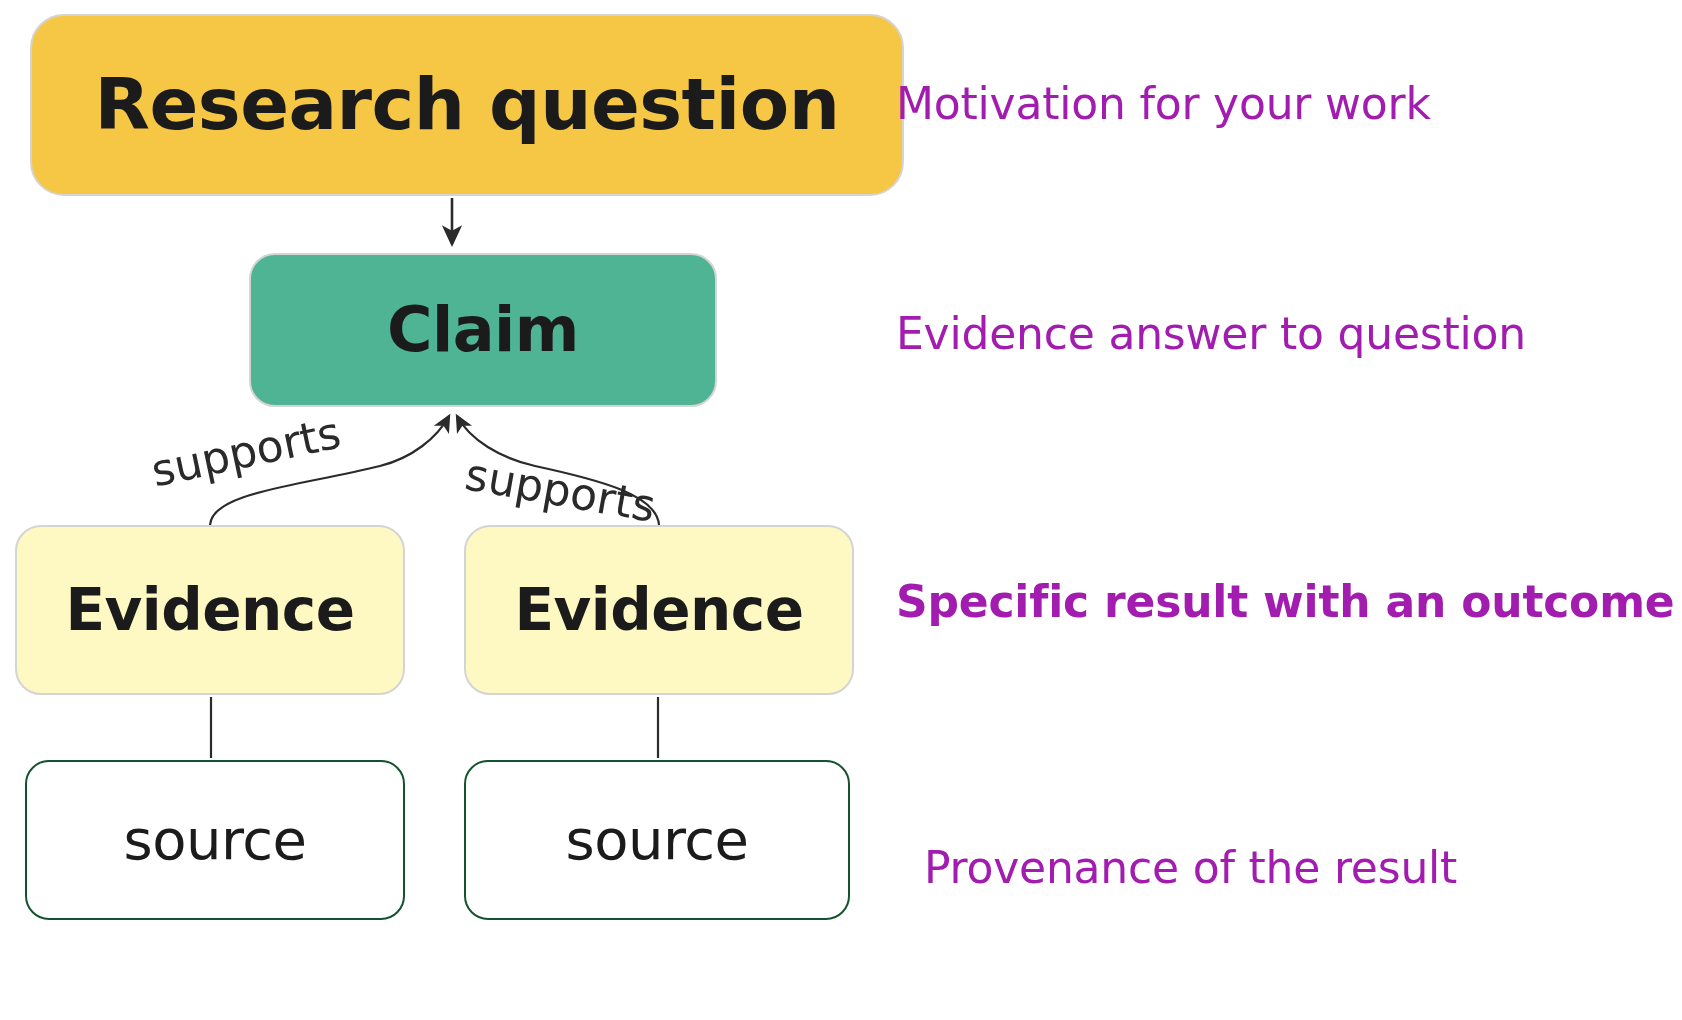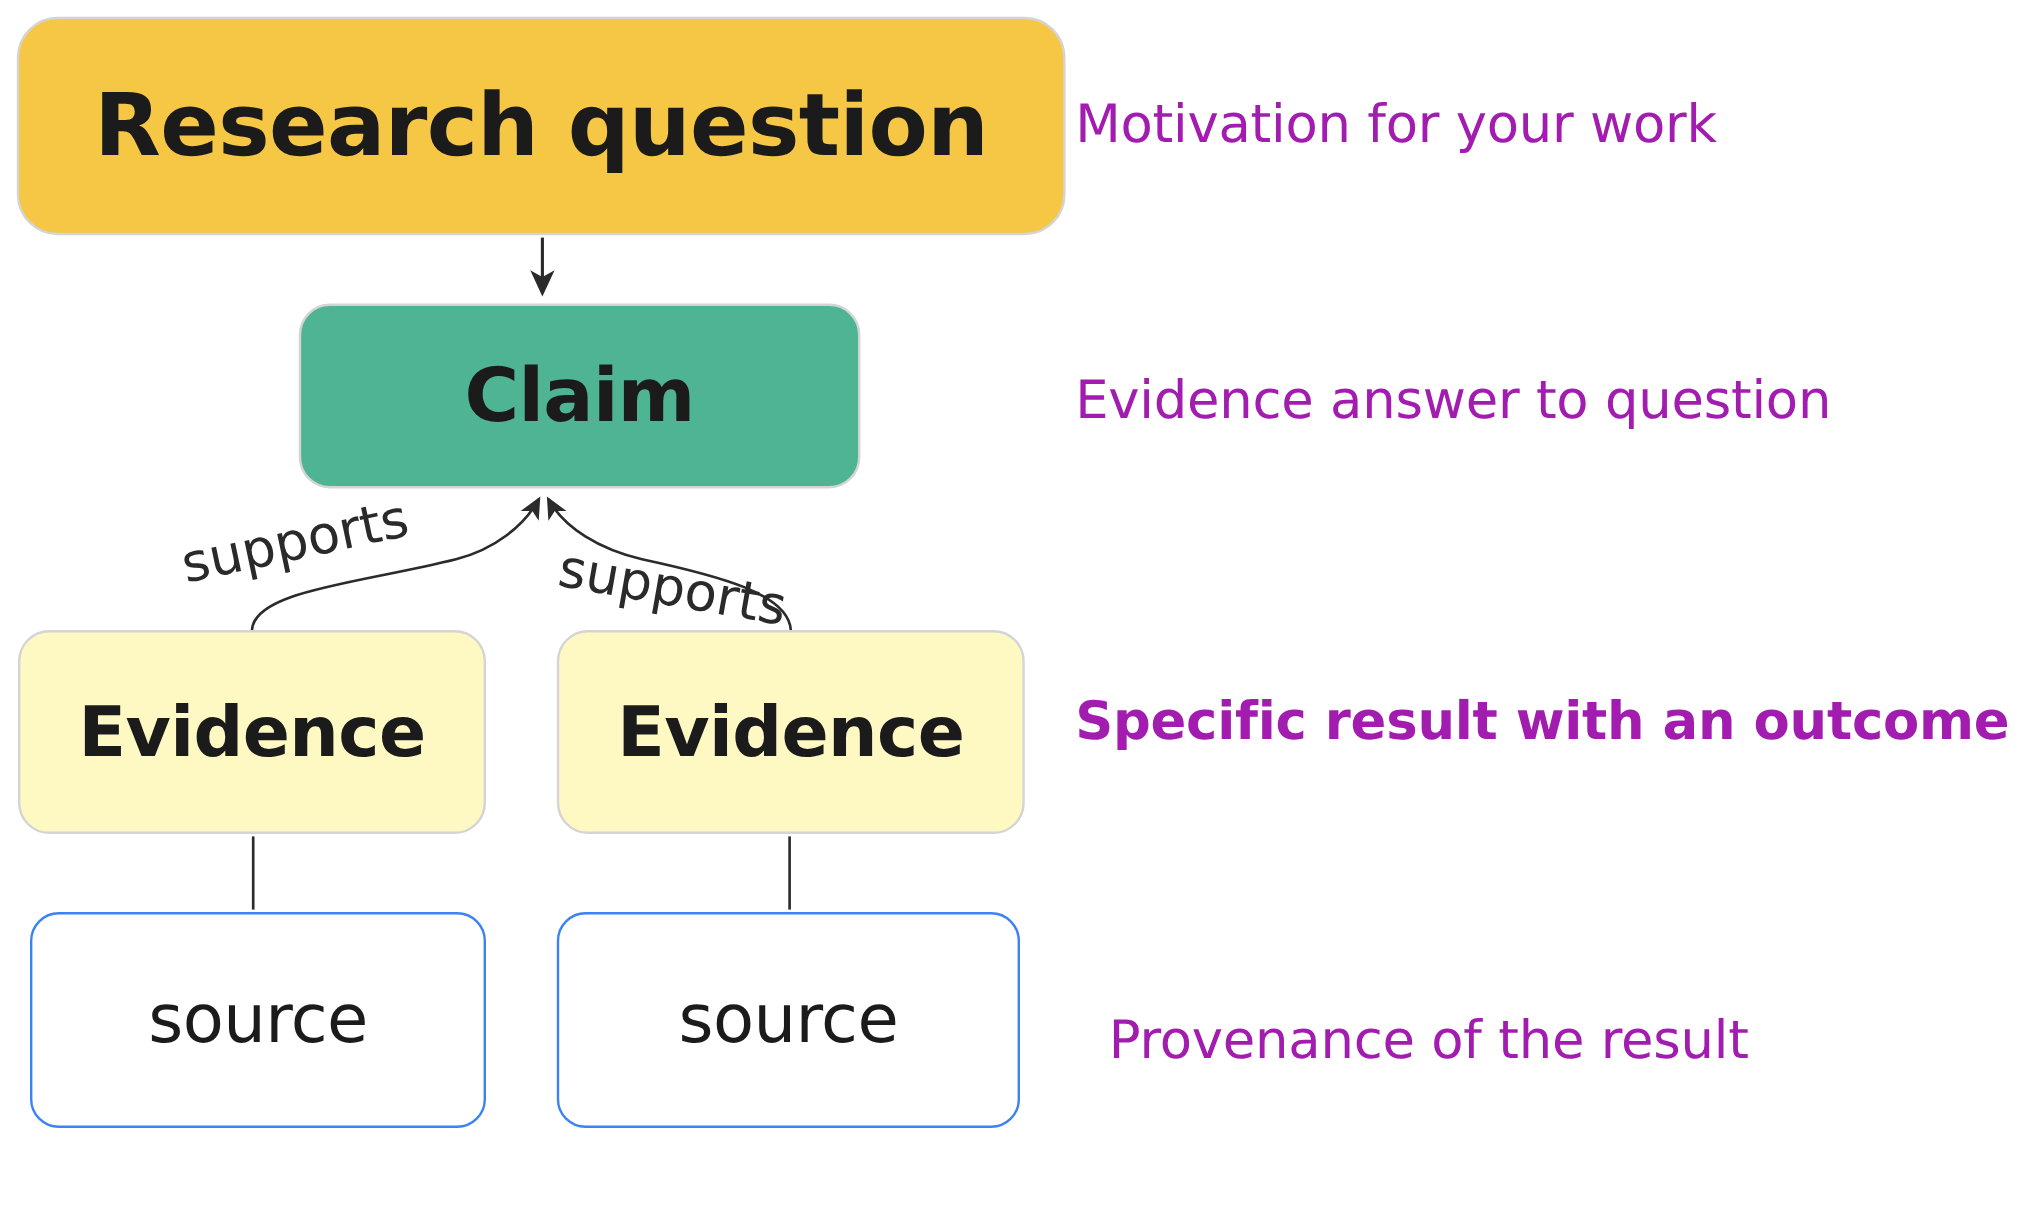--- a/index.html
+++ b/index.html
@@ -37,21 +37,21 @@
     color: #1b1b1b;
     z-index: 3;
   }
 
   .node-label {
     display: block;
     padding: 0 10px;
   }
 
   .node-research {
-    left: 14px;
+    left: 30px;
     top: 14px;
     width: 874px;
     height: 182px;
     background: #f6c744;
     border-radius: 34px;
   }
   .node-research .node-label {
     font-size: 72px;
     font-weight: 700;
     letter-spacing: -0.5px;
@@ -80,23 +80,23 @@
   .node-evidence.ev-left  { left: 15px;  width: 390px; }
   .node-evidence.ev-right { left: 464px; width: 390px; }
   .node-evidence .node-label {
     font-size: 58px;
     font-weight: 700;
     letter-spacing: -0.5px;
   }
 
   .node-source {
     top: 760px;
-    height: 180px;
+    height: 160px;
     background: #ffffff;
-    border: 2px solid #3b82f6;
+    border: 2px solid #14532d;
     border-radius: 24px;
   }
   .node-source.src-left  { left: 25px;  width: 380px; }
   .node-source.src-right { left: 464px; width: 386px; }
   .node-source .node-label {
     font-size: 56px;
     font-weight: 400;
     color: #1b1b1b;
     letter-spacing: -0.5px;
   }

